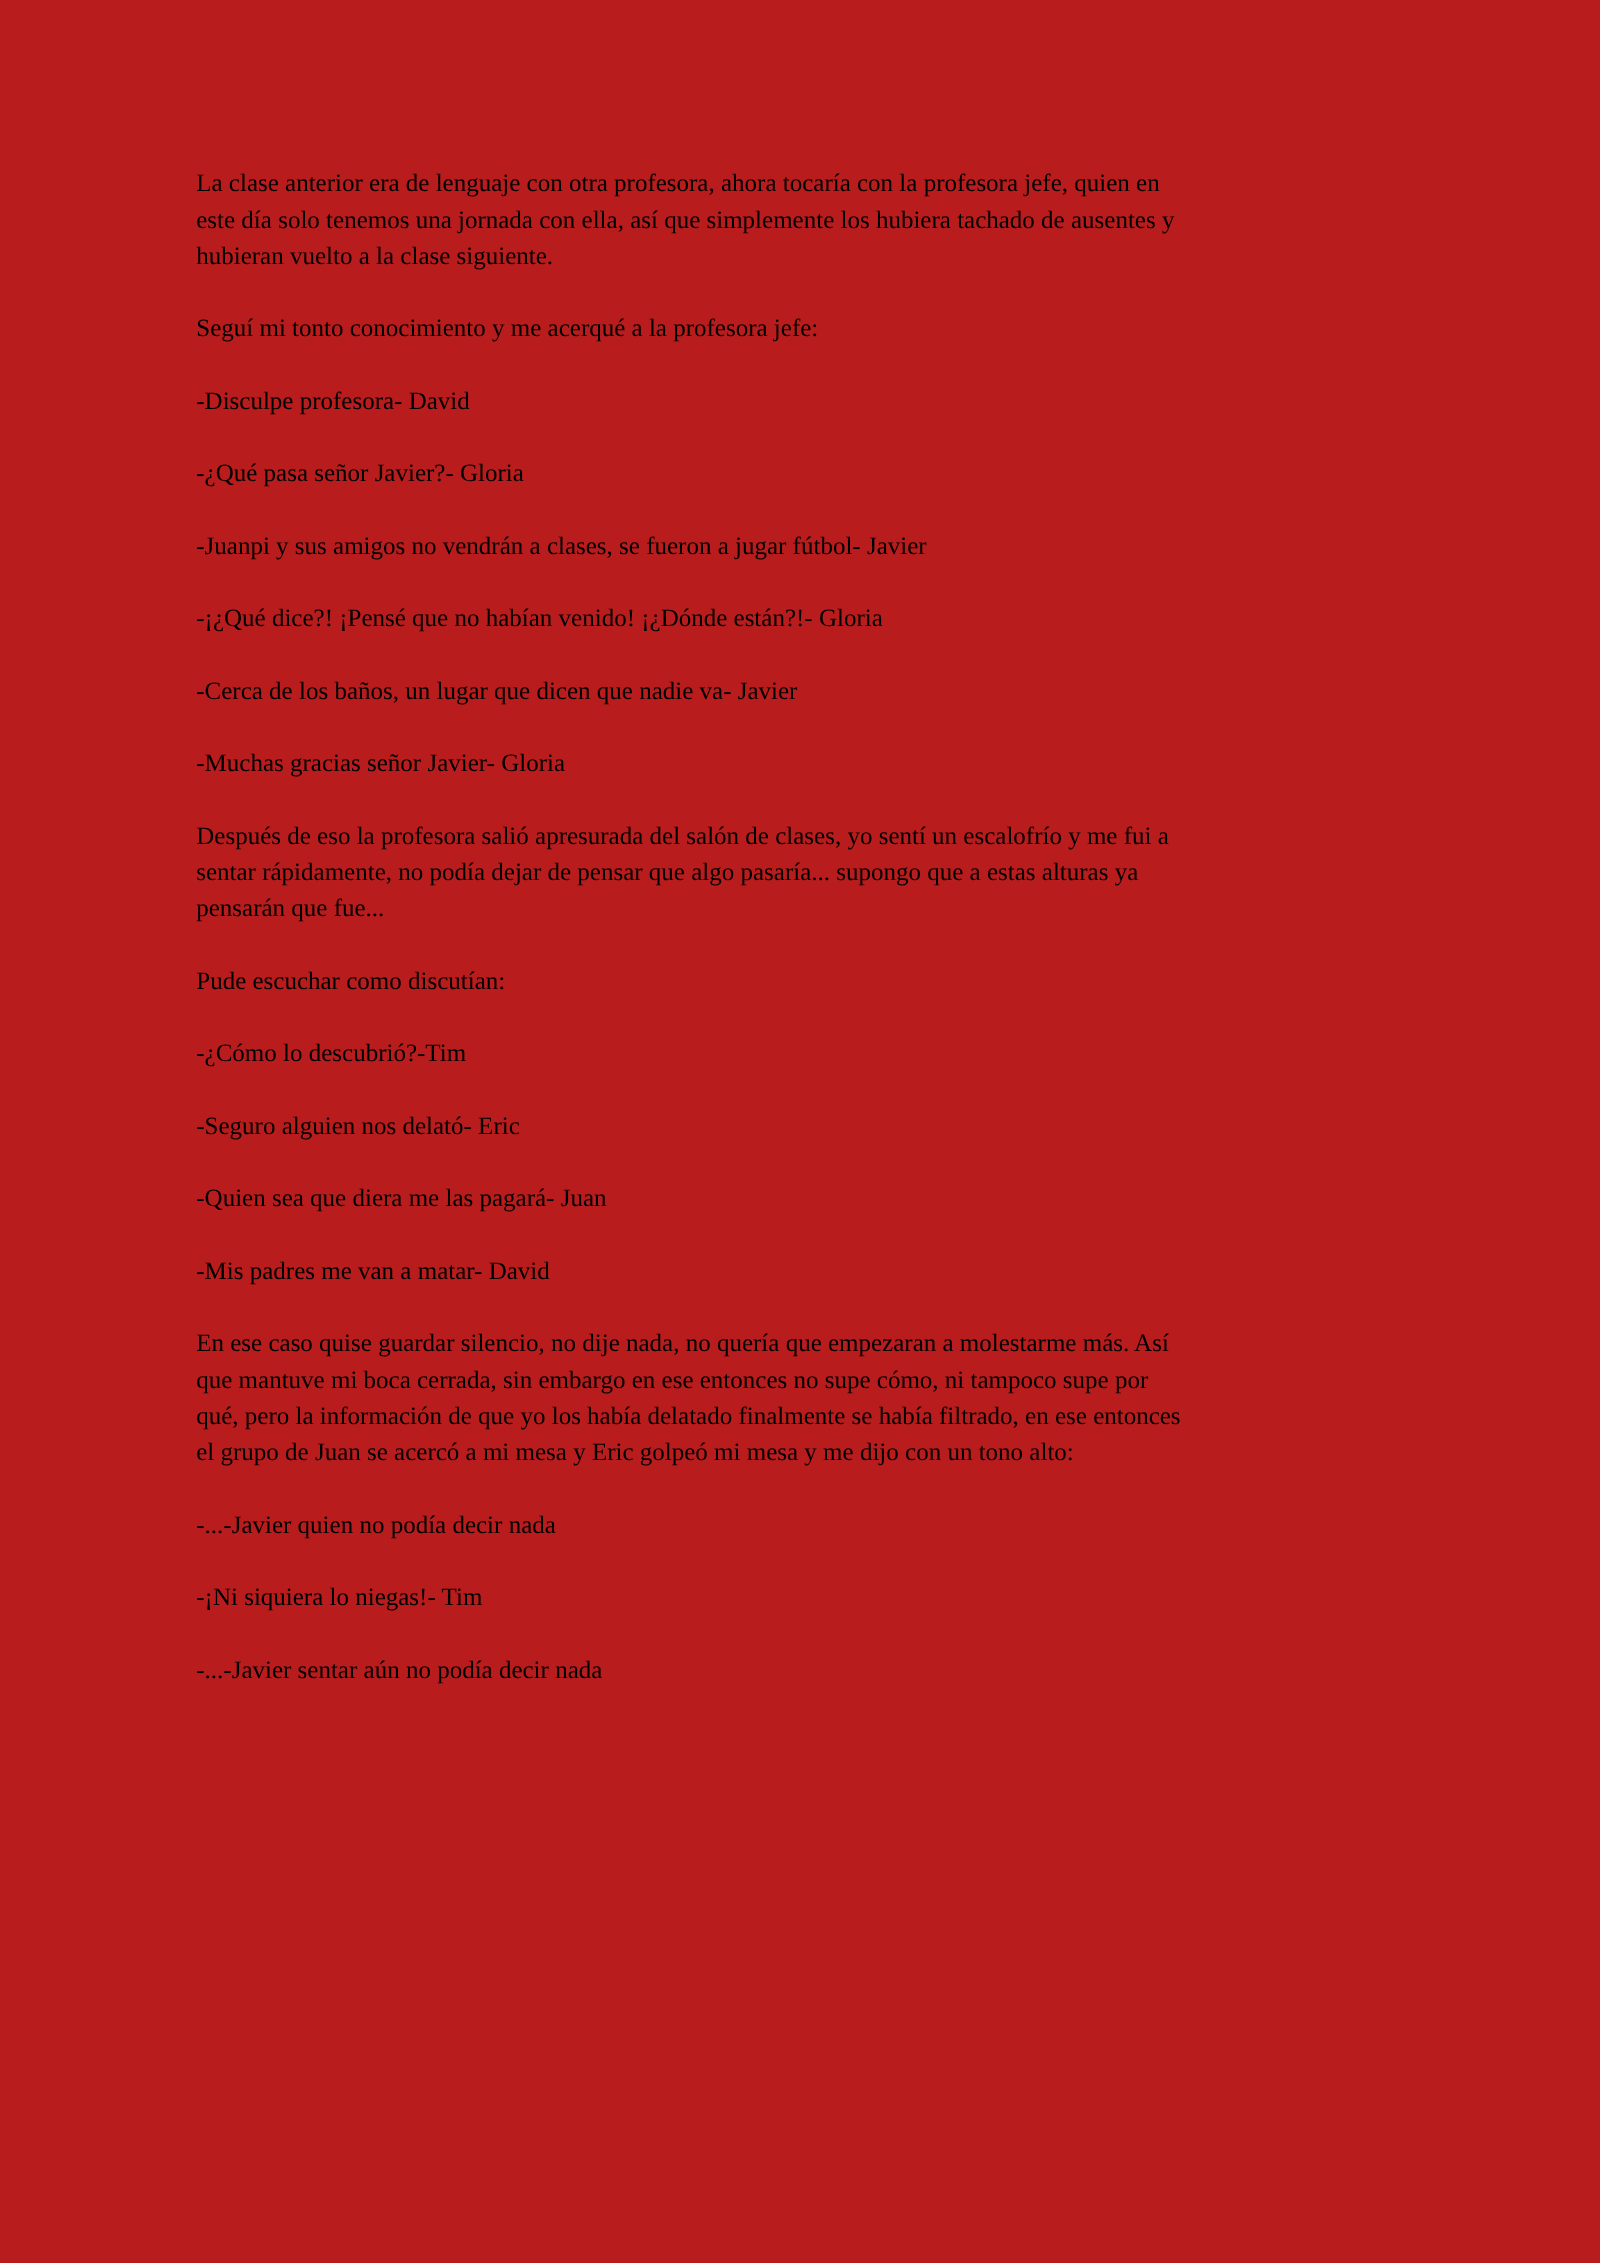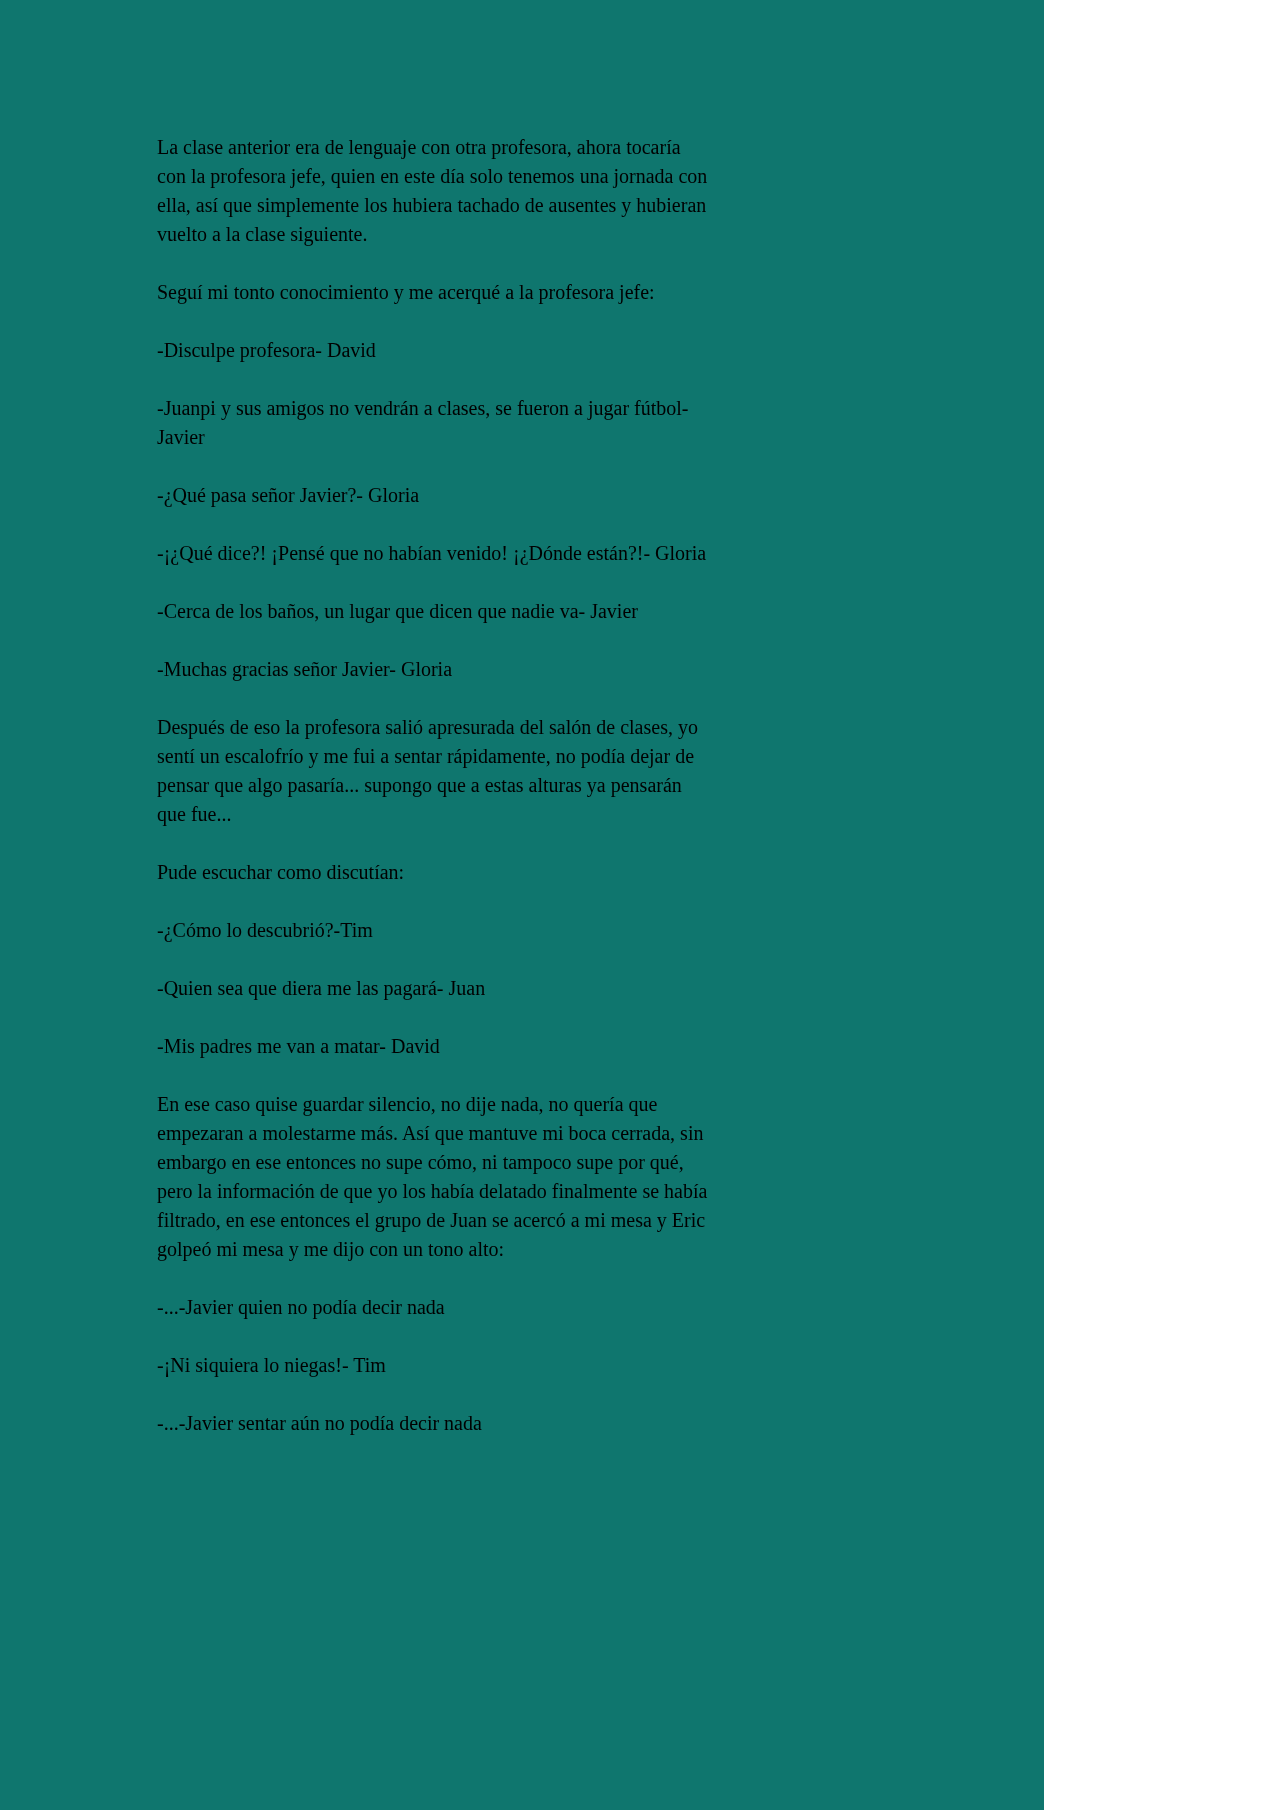--- a/index.html
+++ b/index.html
@@ -8,50 +8,51 @@
     background: #ffffff;
   }
   body {
     width: 1280px;
     height: 1810px;
     overflow: hidden;
     font-family: "Liberation Serif", "DejaVu Serif", serif;
     color: #000000;
   }
   .page {
-    width: 1044px;
+    width: 1280px;
     height: 1810px;
-    background: #0f766e;
+    background: #b91c1c;
     box-sizing: border-box;
     padding: 133px 330px 0 157px;
   }
   .doc-body p {
     margin: 0 0 29px 0;
     font-size: 20px;
     line-height: 29px;
     text-align: left;
     white-space: pre-wrap;
   }
 </style>
 </head>
 <body>
 
 <div class="page">
   <div class="doc-body">
     <p>La clase anterior era de lenguaje con otra profesora, ahora tocaría con la profesora jefe, quien en este día solo tenemos una jornada con ella, así que simplemente los hubiera tachado de ausentes y hubieran vuelto a la clase siguiente.</p>
     <p>Seguí mi tonto conocimiento y me acerqué a la profesora jefe:</p>
     <p>-Disculpe profesora- David</p>
+    <p>-¿Qué pasa señor Javier?- Gloria</p>
     <p>-Juanpi y sus amigos no vendrán a clases, se fueron a jugar fútbol- Javier</p>
-    <p>-¿Qué pasa señor Javier?- Gloria</p>
     <p>-¡¿Qué dice?! ¡Pensé que no habían venido! ¡¿Dónde están?!- Gloria</p>
     <p>-Cerca de los baños, un lugar que dicen que nadie va- Javier</p>
     <p>-Muchas gracias señor Javier- Gloria</p>
     <p>Después de eso la profesora salió apresurada del salón de clases, yo sentí un escalofrío y me fui a sentar rápidamente, no podía dejar de pensar que algo pasaría... supongo que a estas alturas ya pensarán que fue...</p>
     <p>Pude escuchar como discutían:</p>
     <p>-¿Cómo lo descubrió?-Tim</p>
+    <p>-Seguro alguien nos delató- Eric</p>
     <p>-Quien sea que diera me las pagará- Juan</p>
     <p>-Mis padres me van a matar- David</p>
     <p>En ese caso quise guardar silencio, no dije nada, no quería que empezaran a molestarme más. Así que mantuve mi boca cerrada, sin embargo en ese entonces no supe cómo, ni tampoco supe por qué, pero la información de que yo los había delatado finalmente se había filtrado, en ese entonces el grupo de Juan se acercó a mi mesa y Eric golpeó mi mesa y me dijo con un tono alto:</p>
     <p>-...-Javier quien no podía decir nada</p>
     <p>-¡Ni siquiera lo niegas!- Tim</p>
     <p>-...-Javier sentar aún no podía decir nada</p>
   </div>
 </div>
 
 </body></html>

